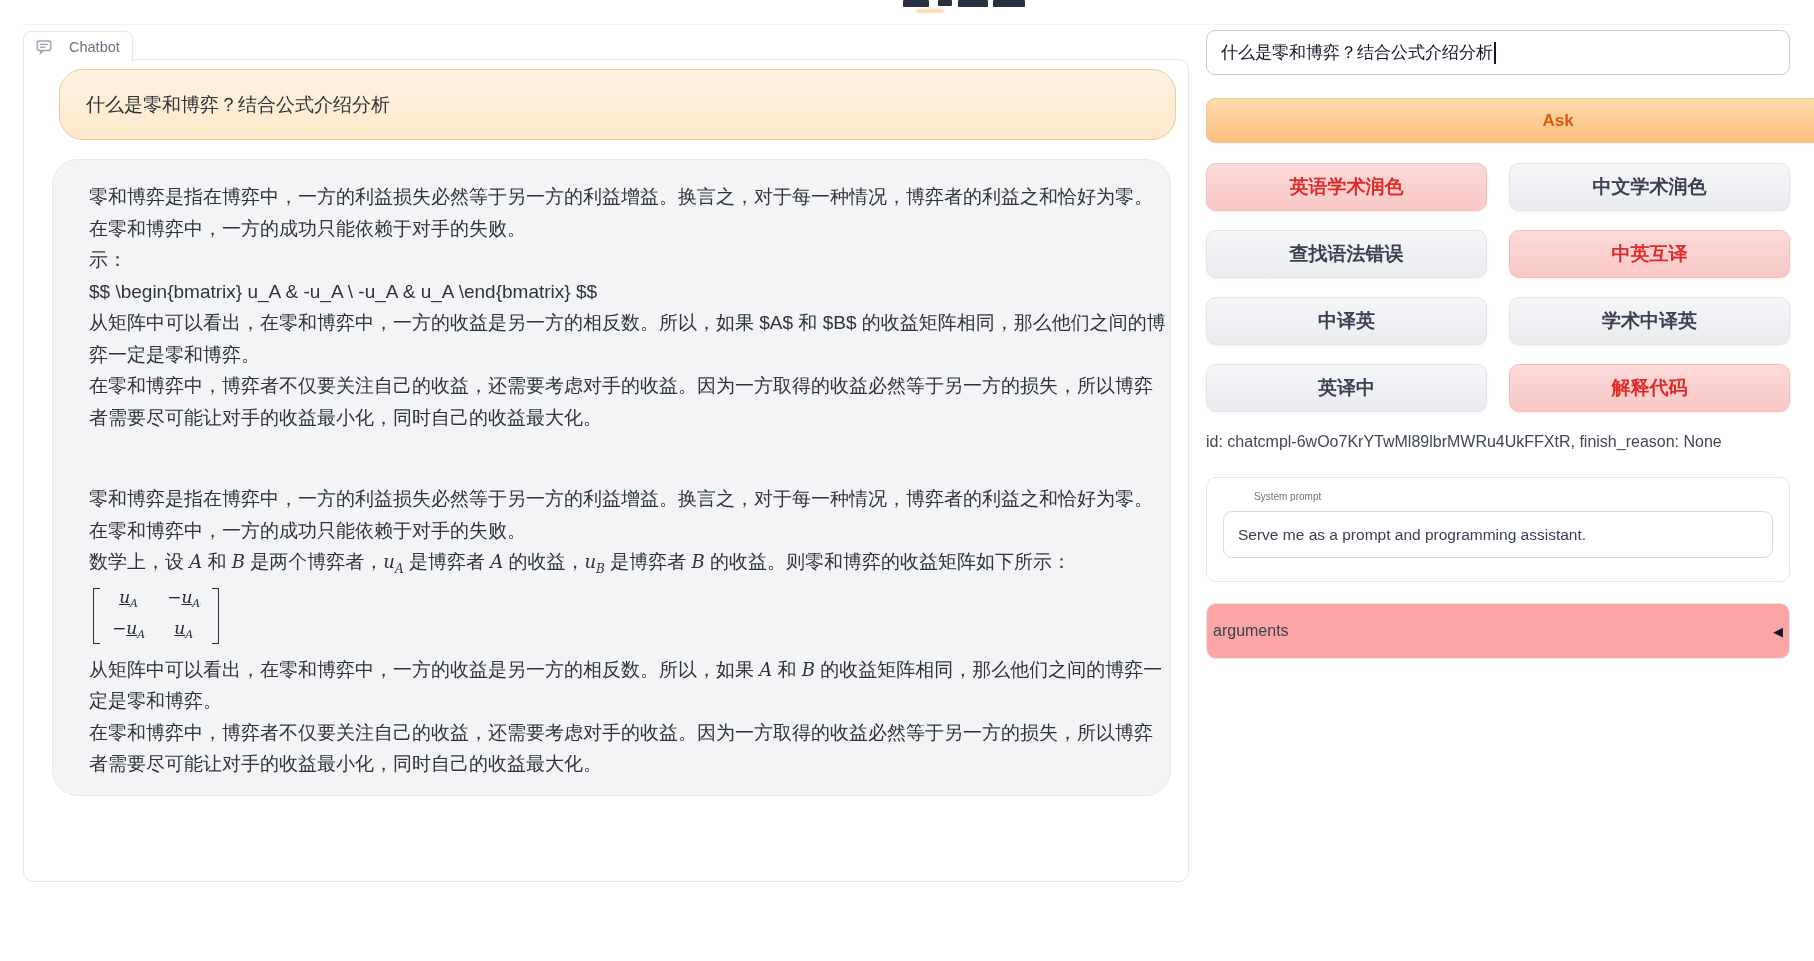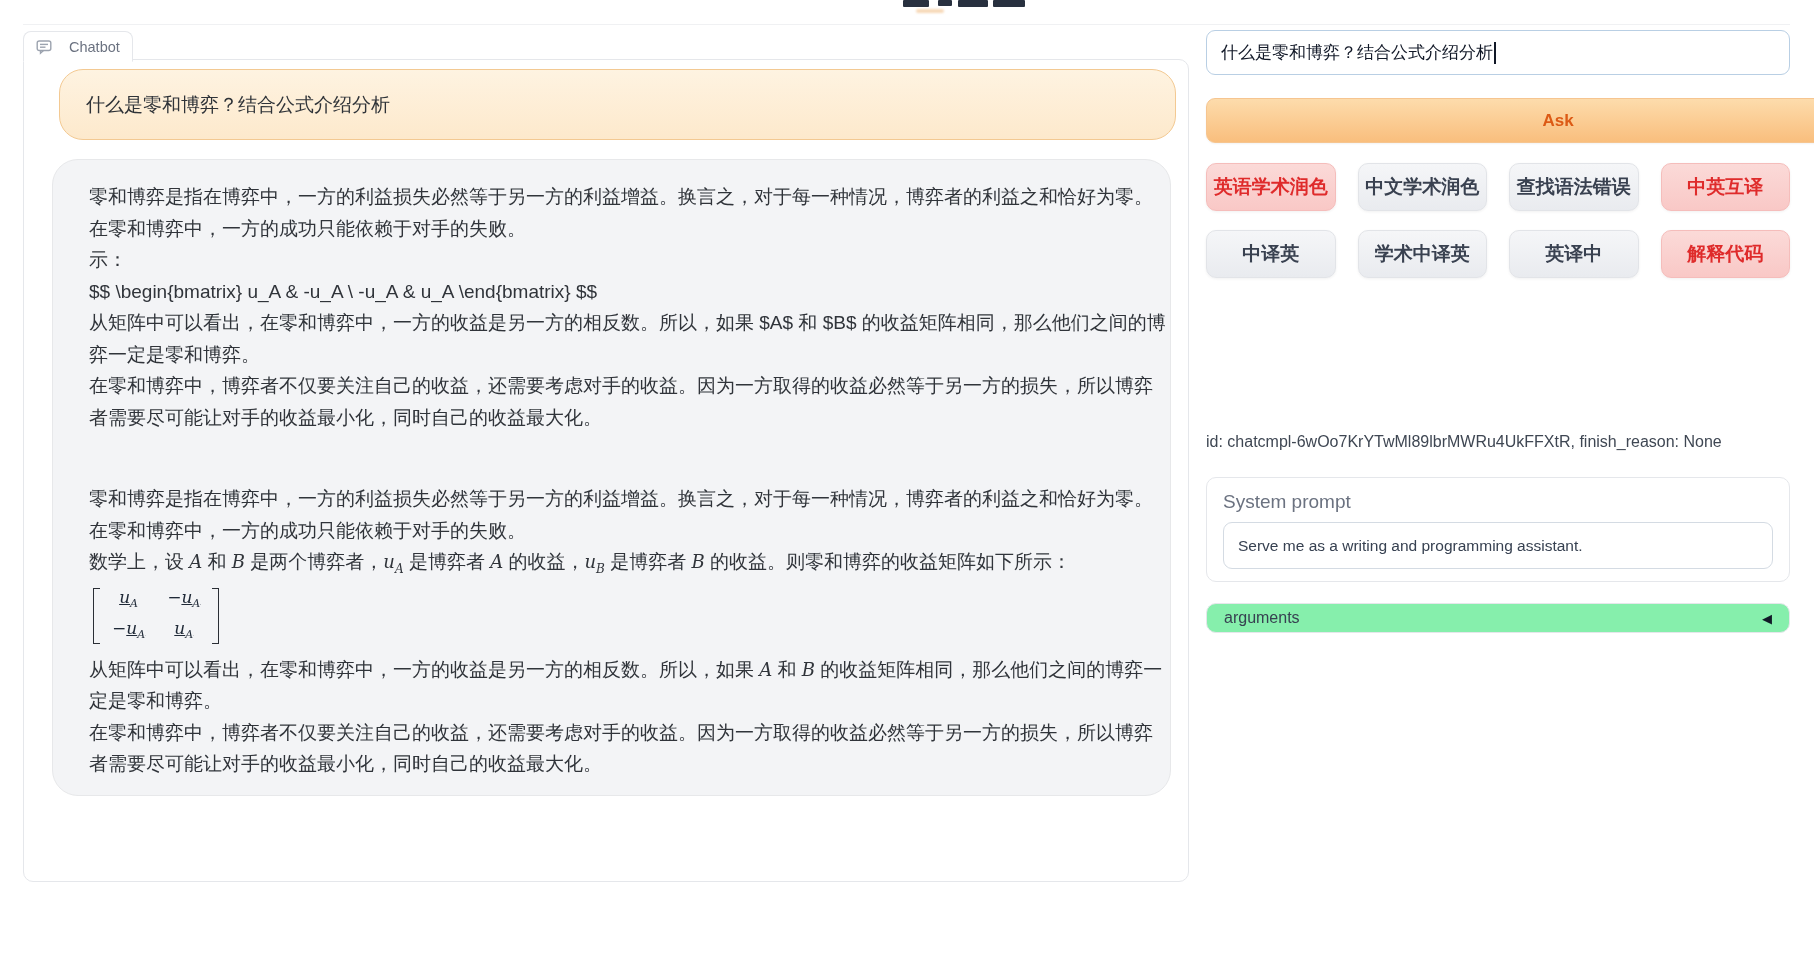--- a/index.html
+++ b/index.html
@@ -42,35 +42,35 @@
   
   .question-input{position:absolute;left:1206px;top:30px;width:584px;height:45px;box-sizing:border-box;
                   background:#fff;border:1.4px solid #b9cfe4;border-radius:9px;display:flex;align-items:center;
                   padding:0 14px;font-size:17px;color:#111827;cursor:text;}
   .caret{display:inline-block;width:1.6px;height:22px;background:#111827;margin-left:1px;vertical-align:middle;}
   .ask-btn{position:absolute;left:1206px;top:98px;width:704px;height:45px;border:1px solid #f6c590;
            border-radius:9px;background:linear-gradient(180deg,#fddcac 0%,#f9be7d 100%);
            font-family:inherit;font-size:17px;font-weight:bold;color:#dc5a15;cursor:pointer;
            box-shadow:0 1px 2px rgba(0,0,0,.05);}
   .qa-grid{position:absolute;left:1206px;top:163px;width:584px;display:grid;
-           grid-template-columns:1fr 1fr 1fr 1fr;column-gap:22px;row-gap:19px;}
+           grid-template-columns:1fr 1fr;column-gap:22px;row-gap:19px;}
   .qa-btn{height:48px;border-radius:10px;font-family:inherit;font-size:19px;font-weight:bold;cursor:pointer;
           box-shadow:0 1px 3px rgba(0,0,0,.06);}
   .qa-btn.gray{background:linear-gradient(180deg,#f5f6f8 0%,#e9ebef 100%);border:1px solid #e2e4e8;color:#394150;}
   .qa-btn.pink{background:linear-gradient(180deg,#fbdad8 0%,#f9c8c6 100%);border:1px solid #f5bdbb;color:#df2b2b;}
   .status-line{position:absolute;left:1206px;top:433px;width:584px;font-size:16px;color:#3f4753;}
   .sysprompt-box{position:absolute;left:1206px;top:477px;width:584px;height:105px;box-sizing:border-box;
                  background:#fff;border:1px solid #e5e7eb;border-radius:10px;padding:13px 16px;}
-  .sysprompt-label{font-size:19px;color:#6b7280;}
+  .sysprompt-label{font-size:10px;color:#6b7280;margin-left:31px;}
   .sysprompt-input{margin-top:9px;width:100%;height:47px;box-sizing:border-box;background:#fff;
                    border:1px solid #d4dbe3;border-radius:9px;display:flex;align-items:center;
                    padding:0 14px;font-size:15.5px;color:#374151;cursor:text;}
-  .accordion{position:absolute;left:1206px;top:603px;width:584px;height:30px;box-sizing:border-box;
-             background:#86efac;border:1px solid #e5e7eb;border-radius:10px;display:flex;align-items:center;
-             justify-content:space-between;padding:0 17px;font-size:16px;color:#374151;cursor:pointer;}
+  .accordion{position:absolute;left:1206px;top:603px;width:584px;height:56px;box-sizing:border-box;
+             background:#fca5a5;border:1px solid #e5e7eb;border-radius:10px;display:flex;align-items:center;
+             justify-content:space-between;padding:0 6px;font-size:16px;color:#374151;cursor:pointer;}
   .accordion .arrow{font-size:13px;color:#111827;}
   .chatbot-icon{width:16px;height:16px;display:inline-block;}
 </style>
 </head>
 <body>
 
 <div class="canvas">
 
   <div class="title-frag">
     <div class="frag-bar" style="left:903px;top:0;width:26px;height:7px;"></div>
@@ -141,21 +141,21 @@
       <button class="qa-btn gray">学术中译英</button>
       <button class="qa-btn gray">英译中</button>
       <button class="qa-btn pink">解释代码</button>
     </div>
 
   <div class="status-line">id: chatcmpl-6wOo7KrYTwMl89lbrMWRu4UkFFXtR, finish_reason: None</div>
 
   <div class="sysprompt-box">
     <div class="sysprompt-label">System prompt</div>
     <div class="sysprompt-input" role="textbox">
-      <span>Serve me as a writing and programming assistant.</span>
+      <span>Serve me as a prompt and programming assistant.</span>
     </div>
   </div>
 
   <div class="accordion">
     <span>arguments</span>
     <span class="arrow">◀</span>
   </div>
 
 </div>
 

